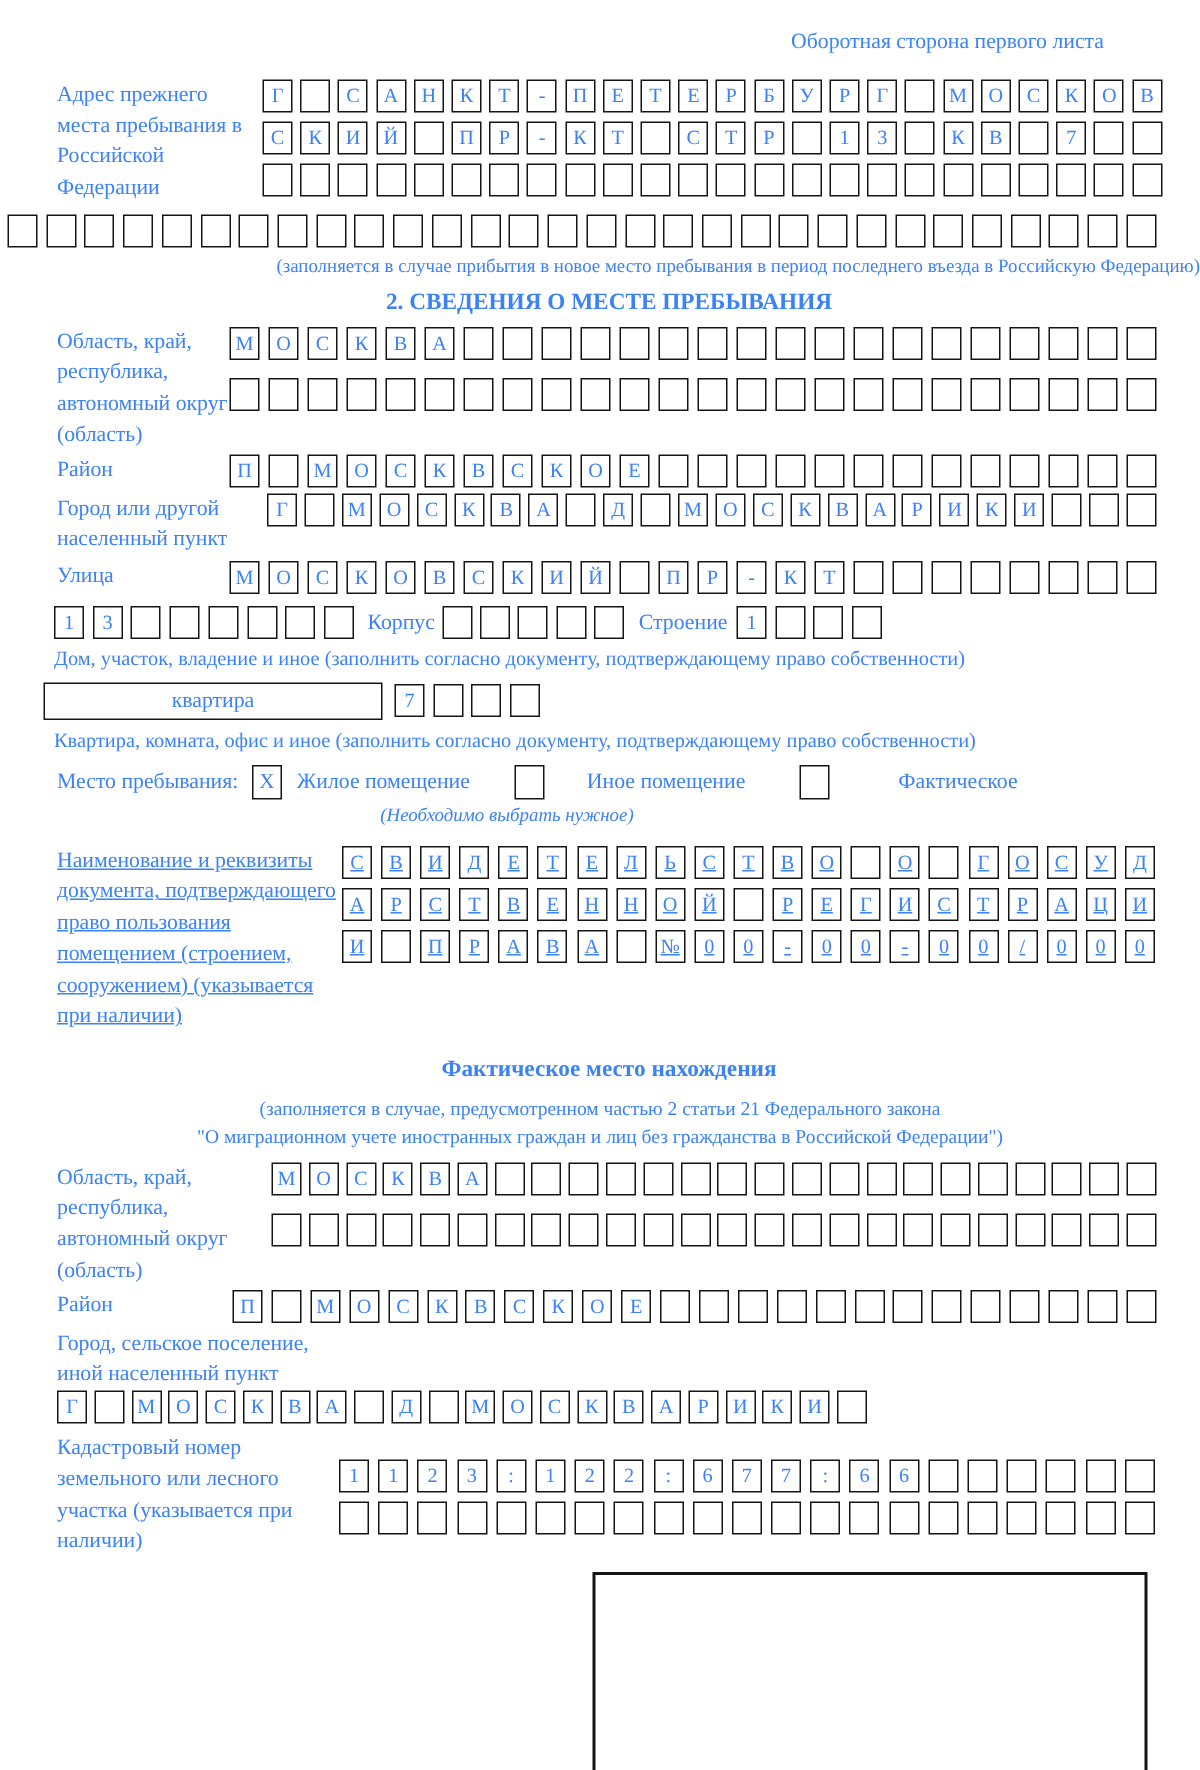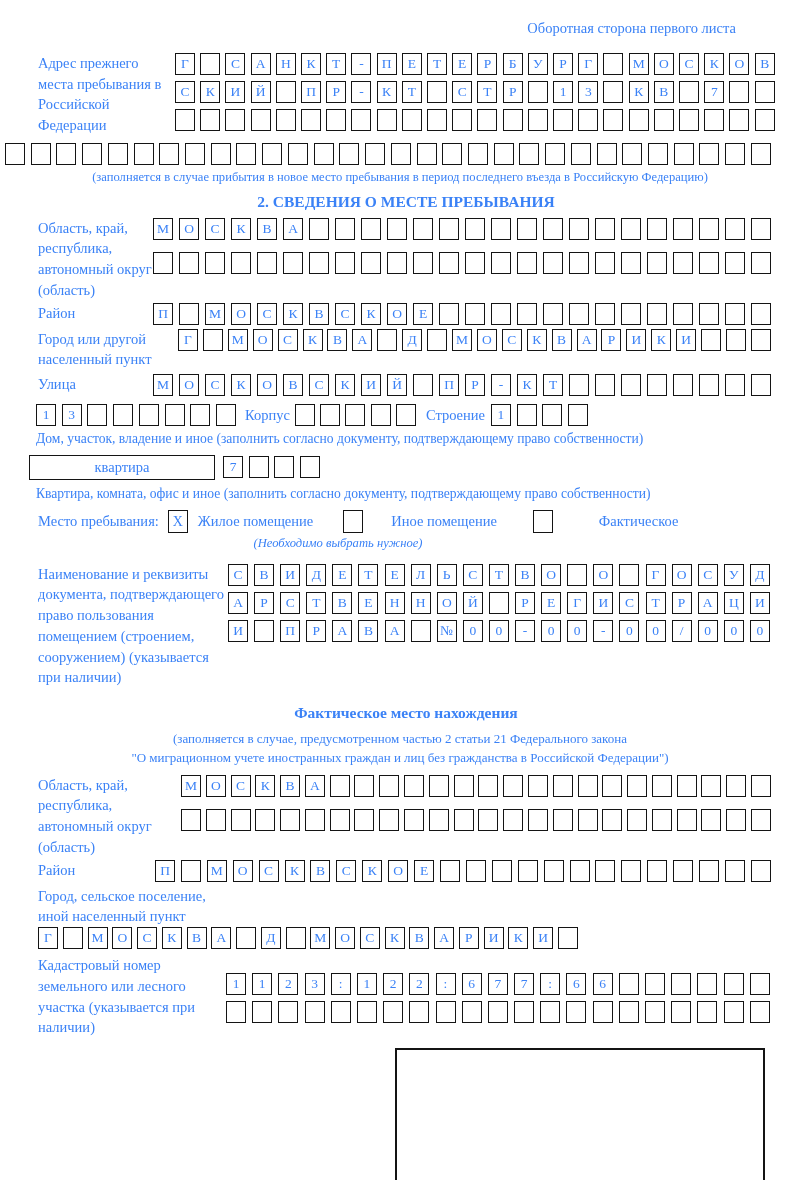--- a/index.html
+++ b/index.html
@@ -158,21 +158,21 @@
       <span class="cell"></span>
       <span class="cell"></span>
       <span class="cell"></span>
       <span class="cell"></span>
       <span class="cell"></span>
       <span class="cell"></span>
       <span class="cell"></span>
       <span class="cell"></span>
       <span class="cell"></span>
     </div>
-  <div class="cap" style="margin-top:5px;">(заполняется в случае прибытия в новое место пребывания в период последнего въезда в Российскую Федерацию)</div>
+  <div class="cap" style="margin-top:5px;text-align:right;">(заполняется в случае прибытия в новое место пребывания в период последнего въезда в Российскую Федерацию)</div>
 
   <div class="sect" style="margin-top:7px;">2. СВЕДЕНИЯ О МЕСТЕ ПРЕБЫВАНИЯ</div>
 
   <div class="frow" style="margin-top:7px;">
     <div class="lbl w115">Область, край, республика, автономный округ (область)</div>
     <div class="grid wide">
       <div class="cellrow r618">
           <span class="cell">М</span>
           <span class="cell">О</span>
           <span class="cell">С</span>
@@ -340,42 +340,42 @@
     <div class="cellrow" style="width:97px;margin-left:6px;">
         <span class="cell">1</span>
         <span class="cell"></span>
         <span class="cell"></span>
         <span class="cell"></span>
       </div>
   </div>
   <div class="lbl" style="margin:3px 0 0 36px;font-size:13.6px;">Дом, участок, владение и иное (заполнить согласно документу, подтверждающему право собственности)</div>
 
   <div class="inline" style="margin:6px 0 0 29px;">
-    <div class="bigbox" style="width:186px;">квартира</div>
+    <div class="bigbox" style="width:226px;">квартира</div>
     <div class="cellrow" style="width:97px;margin-left:8px;">
         <span class="cell">7</span>
         <span class="cell"></span>
         <span class="cell"></span>
         <span class="cell"></span>
       </div>
   </div>
   <div class="lbl" style="margin:4px 0 0 36px;font-size:13.6px;">Квартира, комната, офис и иное (заполнить согласно документу, подтверждающему право собственности)</div>
 
   <div class="inline" style="margin:7px 0 0 38px;">
     <div class="optlbl">Место пребывания:</div>
     <div class="chk" style="margin-left:9px;">X</div>
     <div class="optlbl" style="margin-left:10px;">Жилое помещение</div>
     <div class="chk" style="margin-left:30px;"></div>
     <div class="optlbl" style="margin-left:28px;">Иное помещение</div>
     <div class="chk" style="margin-left:36px;"></div>
     <div class="optlbl" style="margin-left:46px;">Фактическое</div>
   </div>
   <div class="cap" style="width:200px;margin:3px 0 12px 238px;font-style:italic;">(Необходимо выбрать нужное)</div>
 
-  <div class="frow" style="margin-top:5px;">
+  <div class="frow" style="margin-top:5px;text-decoration:underline;">
     <div class="lbl w190">Наименование и реквизиты документа, подтверждающего право пользования помещением (строением, сооружением) (указывается при наличии)</div>
     <div class="grid">
       <div class="cellrow r542">
           <span class="cell">С</span>
           <span class="cell">В</span>
           <span class="cell">И</span>
           <span class="cell">Д</span>
           <span class="cell">Е</span>
           <span class="cell">Т</span>
           <span class="cell">Е</span>

